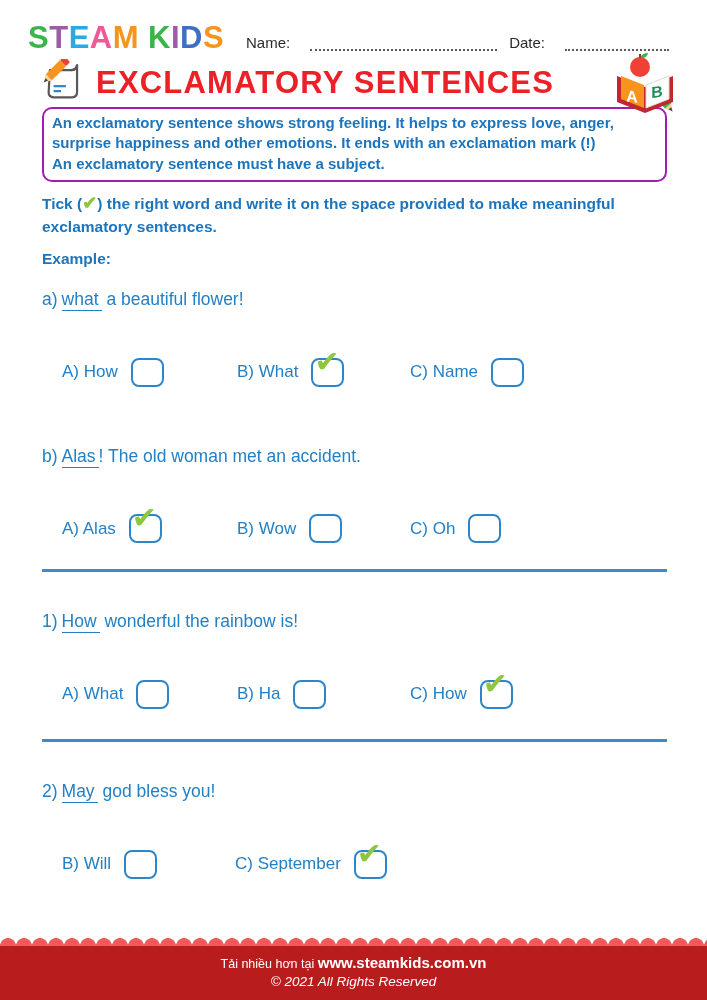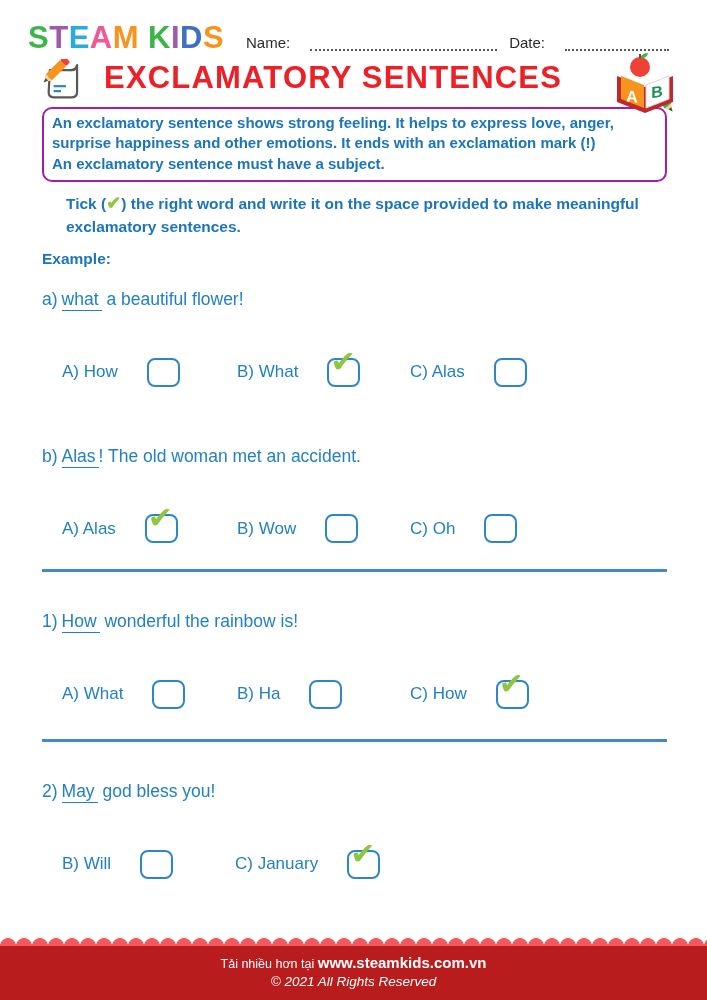--- a/index.html
+++ b/index.html
@@ -17,39 +17,39 @@
   .swoosh{margin-left:2px;}
   .tagline{font-size:12.5px;font-weight:bold;color:#223A6B;letter-spacing:1.6px;margin-left:4px;}
   .name-date{flex:1;display:flex;align-items:flex-end;gap:12px;margin-top:12px;
     font-size:15px;color:#2B2B2B;font-weight:500;}
   .field{display:flex;align-items:flex-end;gap:20px;}
   .field.name{flex:1;}
   .dotted{border-bottom:2px dotted #58595B;height:15px;display:inline-block;}
   .dotted.name-line{flex:1;}
   .dotted.date-line{width:104px;}
   
-  .title-row{display:flex;align-items:flex-start;gap:22px;margin:6px 36px 0 40px;}
+  .title-row{display:flex;align-items:flex-end;gap:14px;margin:6px 36px 0 40px;}
   .page-title{font-size:31px;font-weight:bold;letter-spacing:1.2px;line-height:1.2;}
   .book-badge{position:absolute;top:52px;right:28px;}
   
   .def-box{margin:6px 40px 0 42px;border:2px solid #a21caf;border-radius:10px;
     padding:4px 8px 6px 8px;color:#1C75BC;font-weight:bold;font-size:15px;line-height:1.36;}
   .def-line{white-space:nowrap;}
   
-  .instructions{margin:9px 42px 0 66px;max-width:596px;color:#1C75BC;
+  .instructions{margin:9px 42px 0 42px;max-width:596px;color:#1C75BC;
     font-weight:bold;font-size:15.5px;line-height:1.4;}
   .inline-check{color:#8DC63F;font-size:18px;}
   .example-label{margin:12px 0 0 42px;color:#1C75BC;font-weight:bold;font-size:15.5px;}
   
   .sentence{margin:0 16px 0 42px;font-size:17.5px;color:#2380C6;line-height:1.35;}
   .q-num{margin-right:4px;}
   .answer-word{border-bottom:1.6px solid currentColor;padding:0 3px 1px 0;}
   .q-a{margin-top:20px;} .q-b{margin-top:58px;} .q-1{margin-top:38px;} .q-2{margin-top:38px;}
   .options{display:flex;margin:46px 0 0 62px;align-items:center;}
-  .option{display:flex;align-items:center;gap:29px;}
+  .option{display:flex;align-items:center;gap:13px;}
   .option.c1{width:175px;} .option.c2{width:173px;} .option.c3{width:auto;}
   .opt-label{font-size:17px;color:#2380C6;white-space:nowrap;}
   .checkbox{position:relative;width:29px;height:25px;border:2.5px solid #2E86C8;
     border-radius:8px;background:#fff;flex:0 0 auto;display:inline-block;}
   .tick{position:absolute;left:1px;top:-13px;font-size:30px;line-height:1;color:#8DC63F;
     font-family:"DejaVu Sans",sans-serif;}
   .divider{margin:26px 40px 0 42px;border-top:3px solid #4289C6;}
   .divider.d2{margin-top:30px;}
   
   .footer{position:absolute;left:0;bottom:0;width:100%;height:55px;background:#F2595C;
@@ -137,21 +137,21 @@
         <span class="opt-label">A) How</span>
         <span class="checkbox"></span>
       </div>
       <div class="option c2">
         <span class="opt-label">B) What</span>
         <span class="checkbox">
             <span class="tick">✔</span>
           </span>
       </div>
       <div class="option c3">
-        <span class="opt-label">C) Alas</span>
+        <span class="opt-label">C) Name</span>
         <span class="checkbox"></span>
       </div>
     </div>
   </div>
 
   <div class="question q-b">
     <p class="sentence">
       <span class="q-num">b)</span><span class="answer-word">Alas</span><span>! The old woman met an accident.</span>
     </p>
     <div class="options">
@@ -201,21 +201,21 @@
   <div class="question q-2">
     <p class="sentence">
       <span class="q-num">2)</span><span class="answer-word">May</span><span> god bless you!</span>
     </p>
     <div class="options">
       <div class="option c2">
         <span class="opt-label">B) Will</span>
         <span class="checkbox"></span>
       </div>
       <div class="option c3">
-        <span class="opt-label">C) January</span>
+        <span class="opt-label">C) September</span>
         <span class="checkbox">
             <span class="tick">✔</span>
           </span>
       </div>
     </div>
   </div>
 
   <div class="footer" style="background-color: #b91c1c;">
     <div class="footer-line1">
       <span>Tải nhiều hơn tại </span><span class="footer-site">www.steamkids.com.vn</span>

